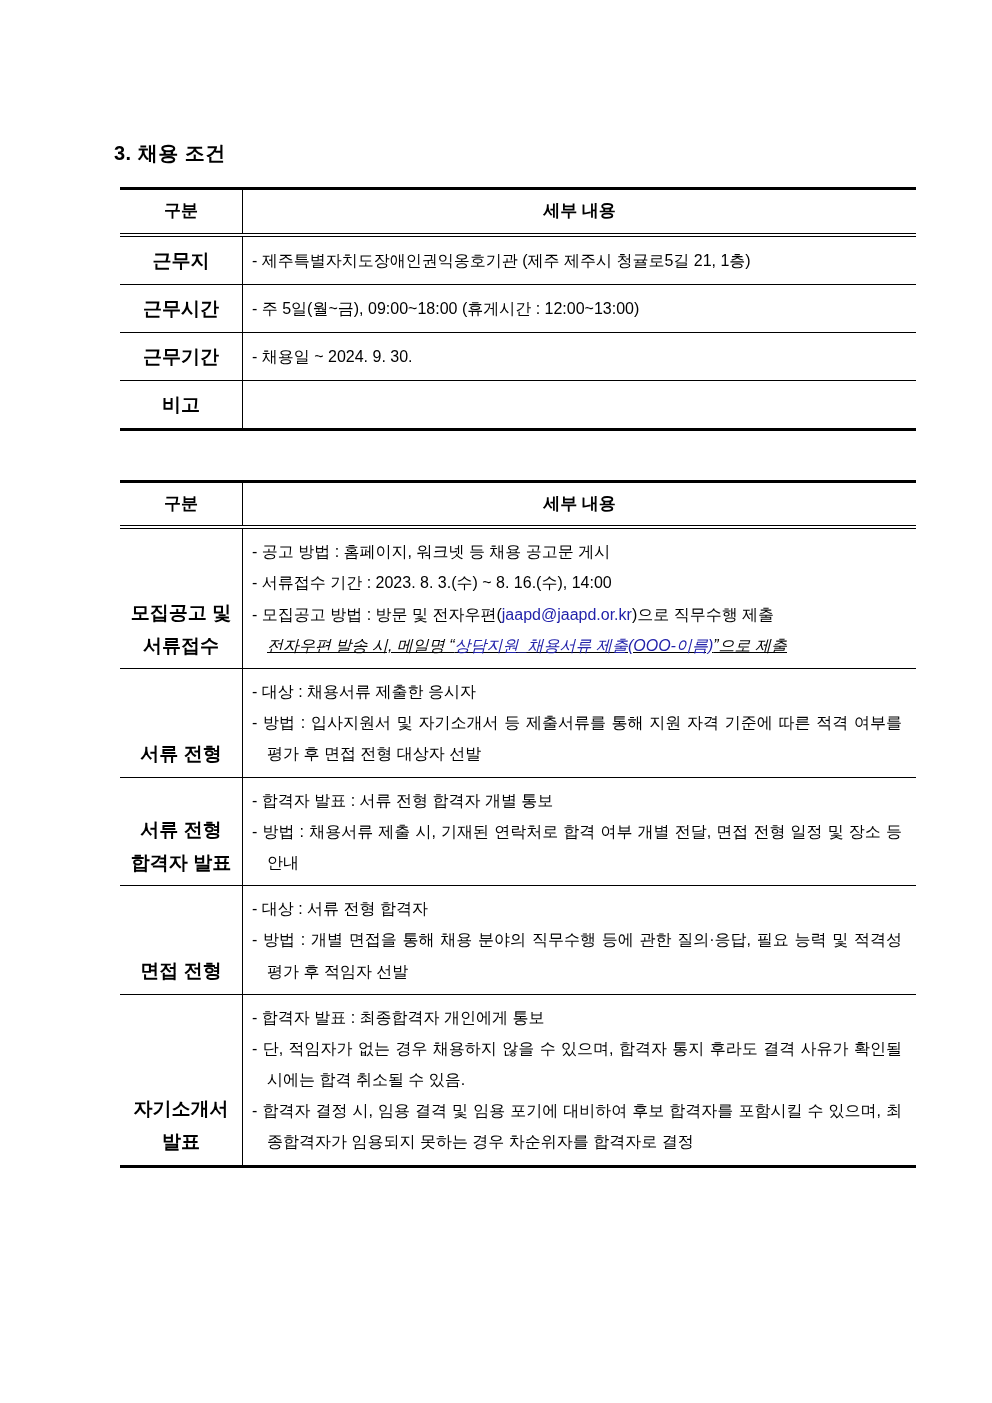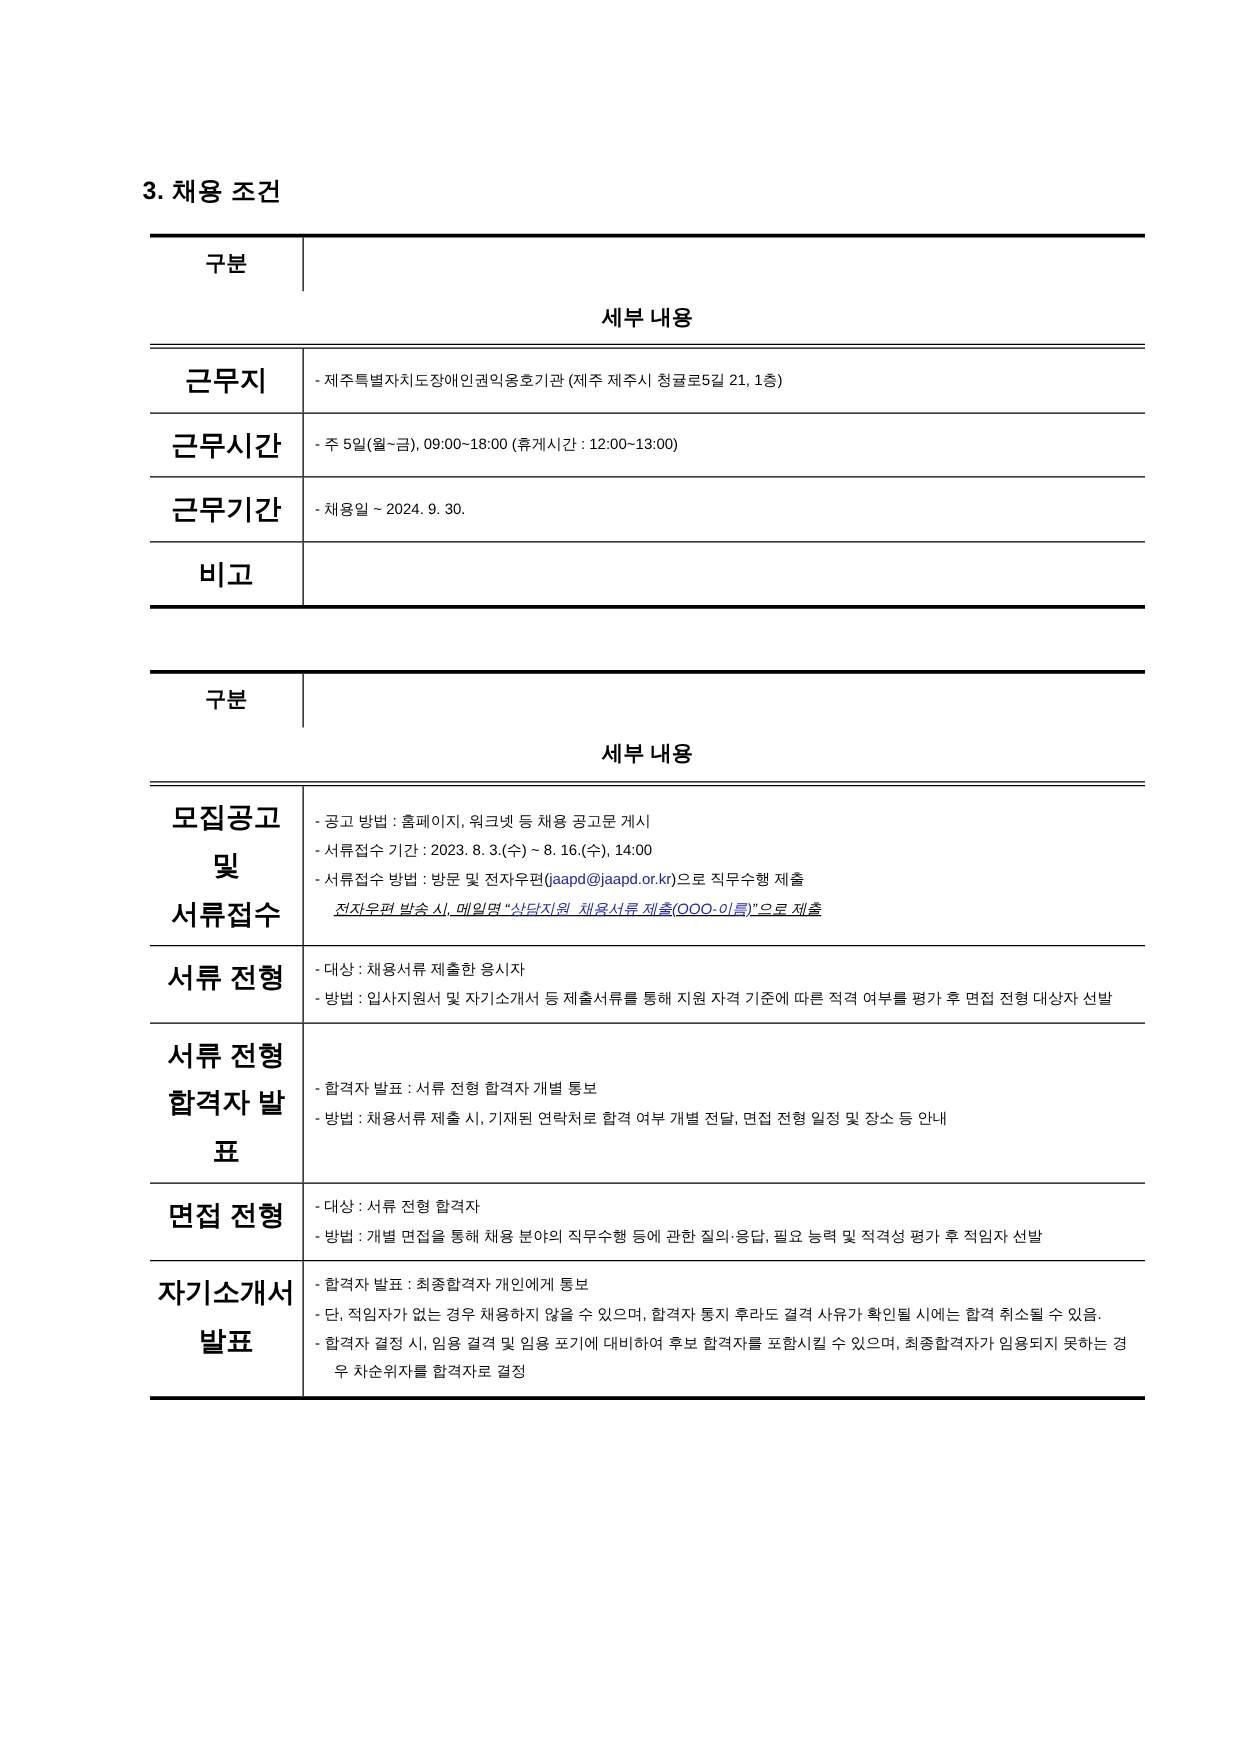--- a/index.html
+++ b/index.html
@@ -34,45 +34,45 @@
     width: 796px;
     box-sizing: border-box;
     border-top: 3px solid #000;
     border-bottom: 3px solid #000;
   }
   .t-row {
     display: flex;
     align-items: stretch;
   }
   .t-row + .t-row { border-top: 1px solid #000; }
-  .t-row.hdr { border-bottom: 4px double #000; flex-direction: column; }
+  .t-row.hdr { border-bottom: 4px double #000; }
   .t-row.hdr + .t-row { border-top: none; }
   .c1 {
     width: 123px;
     min-width: 123px;
     box-sizing: border-box;
     border-right: 1px solid #000;
     display: flex;
     flex-direction: column;
-    justify-content: flex-start;
+    justify-content: flex-end;
     align-items: center;
     text-align: center;
     font-weight: bold;
-    font-size: 22px;
+    font-size: 19px;
     line-height: 1.75;
     padding: 6px 3px;
   }
   .c2 {
     flex: 1;
     box-sizing: border-box;
     padding: 7px 14px 7px 9px;
     display: flex;
     flex-direction: column;
     justify-content: center;
-    font-size: 12px;
+    font-size: 16px;
     line-height: 1.95;
   }
   .hdr .c1, .hdr .c2 {
     font-weight: bold;
     font-size: 17px;
     line-height: 1.45;
     justify-content: center;
     align-items: center;
     text-align: center;
     padding: 9px 4px;
@@ -149,21 +149,21 @@
           <div class="c2">세부 내용</div>
         </div>
         <div class="t-row">
           <div class="c1">
             <div>모집공고 및</div>
             <div>서류접수</div>
           </div>
           <div class="c2">
             <div class="para"><span>- 공고 방법 : 홈페이지, 워크넷 등 채용 공고문 게시</span></div>
             <div class="para"><span>- 서류접수 기간 : 2023. 8. 3.(수) ~ 8. 16.(수), 14:00</span></div>
-            <div class="para"><span>- 서류접수 방법 : 방문 및 전자우편(</span><a class="email-link">jaapd@jaapd.or.kr</a><span>)으로 직무수행 제출</span></div>
+            <div class="para"><span>- 모집공고 방법 : 방문 및 전자우편(</span><a class="email-link">jaapd@jaapd.or.kr</a><span>)으로 직무수행 제출</span></div>
             <div class="cont u"><span>전자우편 발송 시, 메일명 “</span><span class="blue">상담지원_채용서류 제출(OOO-이름)</span><span>”으로 제출</span></div>
           </div>
         </div>
         <div class="t-row">
           <div class="c1">
             <div>서류 전형</div>
           </div>
           <div class="c2">
             <div class="para"><span>- 대상 : 채용서류 제출한 응시자</span></div>
             <div class="para"><span>- 방법 : 입사지원서 및 자기소개서 등 제출서류를 통해 지원 자격 기준에 따른 적격 여부를 평가 후 면접 전형 대상자 선발</span></div>

